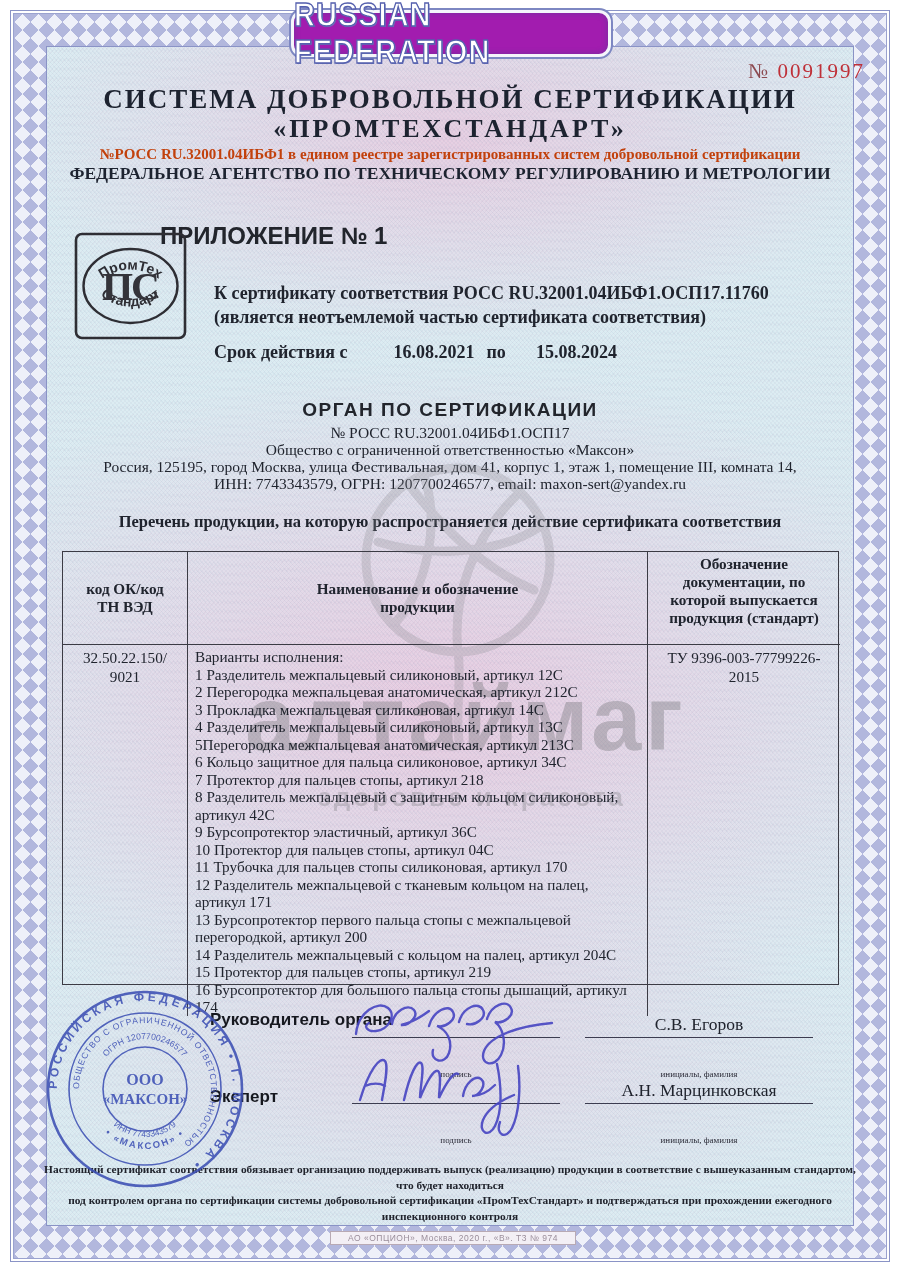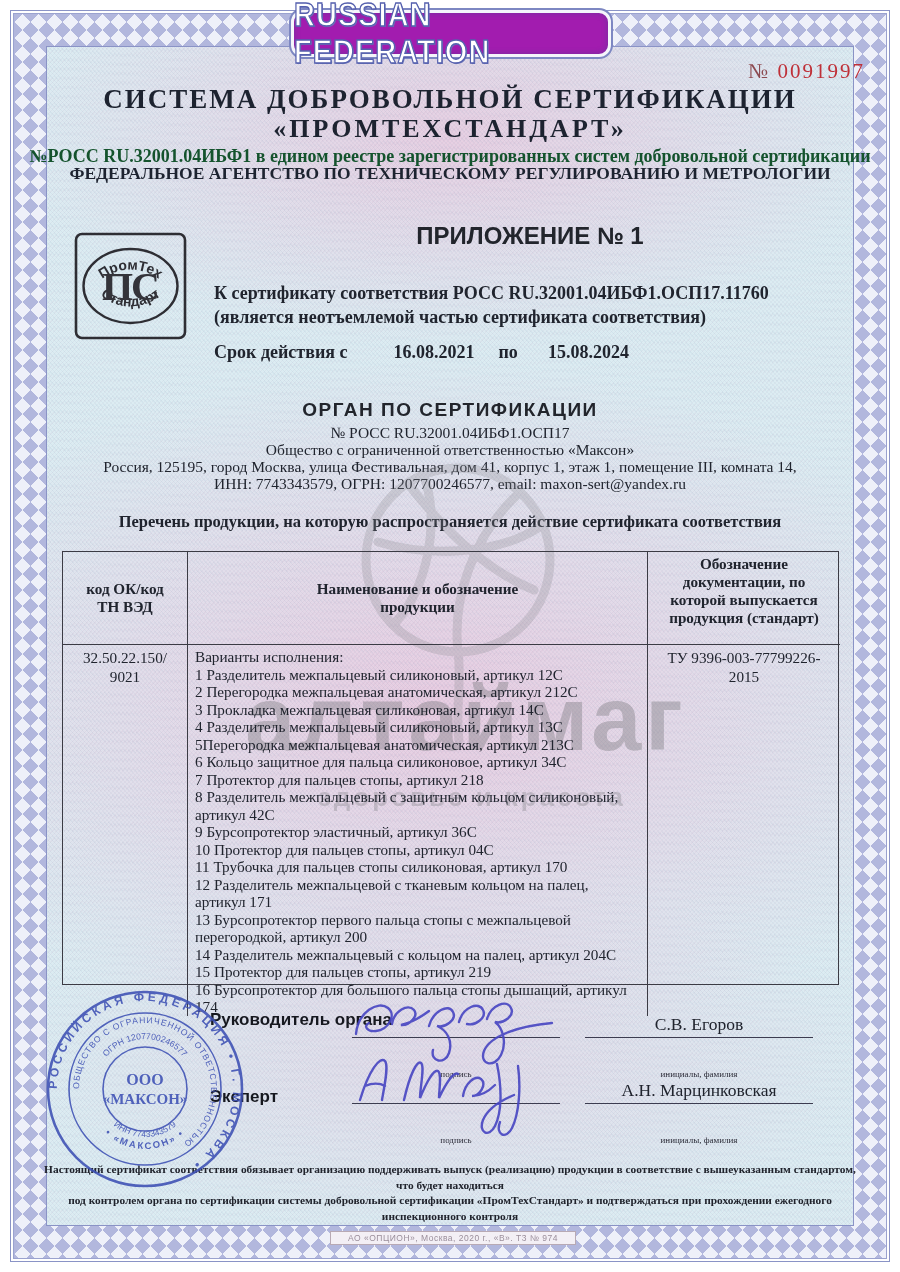--- a/index.html
+++ b/index.html
@@ -51,30 +51,30 @@
     letter-spacing:1px; color:#ffffff; -webkit-text-stroke:1.2px #5560ae;
     text-shadow:1px 1px 0 #6a74b8; transform:scaleY(1.12);
   }
   .serial { position:absolute; left:690px; top:59px; width:175px; text-align:right;
     font-size:21px; letter-spacing:2px; z-index:3; }
   .serial .pref { color:#8c4a50; }
   .serial .num { color:#bf3038; }
 
   .t-main  { top:84px;  font-weight:bold; font-size:27px; letter-spacing:2px; color:#1d2330; }
   .t-main2 { top:114px; font-weight:bold; font-size:26px; letter-spacing:3px; color:#1d2330; }
-  .t-reg   { top:146px; font-weight:bold; font-size:18px; color:#14532d; }
+  .t-reg   { top:146px; font-weight:bold; font-size:15px; color:#c2410c; }
   .t-agency{ top:163px; font-weight:bold; font-size:17.5px; color:#1d2330; }
 
-  .annex-title { left:160px; width:740px; top:222px; text-align:center;
+  .annex-title { left:160px; width:740px; top:222px; 
     font-family:"Liberation Sans", sans-serif; font-weight:bold; font-size:24px; color:#22252c; }
 
   .cert-line1 { left:214px; top:283px; font-weight:bold; font-size:18px; }
   .cert-line2 { left:214px; top:307px; font-weight:bold; font-size:18px; }
   .validity   { left:214px; top:342px; font-weight:bold; font-size:18px; }
-  .validity .d1 { margin-left:46px; } .validity .po { margin-left:24px; } .validity .d2 { margin-left:30px;margin-top:28px; }
+  .validity .d1 { margin-left:46px; } .validity .po { margin-left:12px; } .validity .d2 { margin-left:30px;margin-top:28px; }
 
   .organ-title { top:399px; font-family:"Liberation Sans", sans-serif; font-weight:bold;
     font-size:19px; letter-spacing:1.5px; color:#22252c; }
   .organ-number  { top:424px; font-size:15.5px; }
   .organ-company { top:441px; font-size:15.5px; }
   .organ-address { top:458px; font-size:15.5px; }
   .organ-req     { top:475px; font-size:15.5px; }
 
   .products-caption { top:512px; font-weight:bold; font-size:16.5px; }
 

